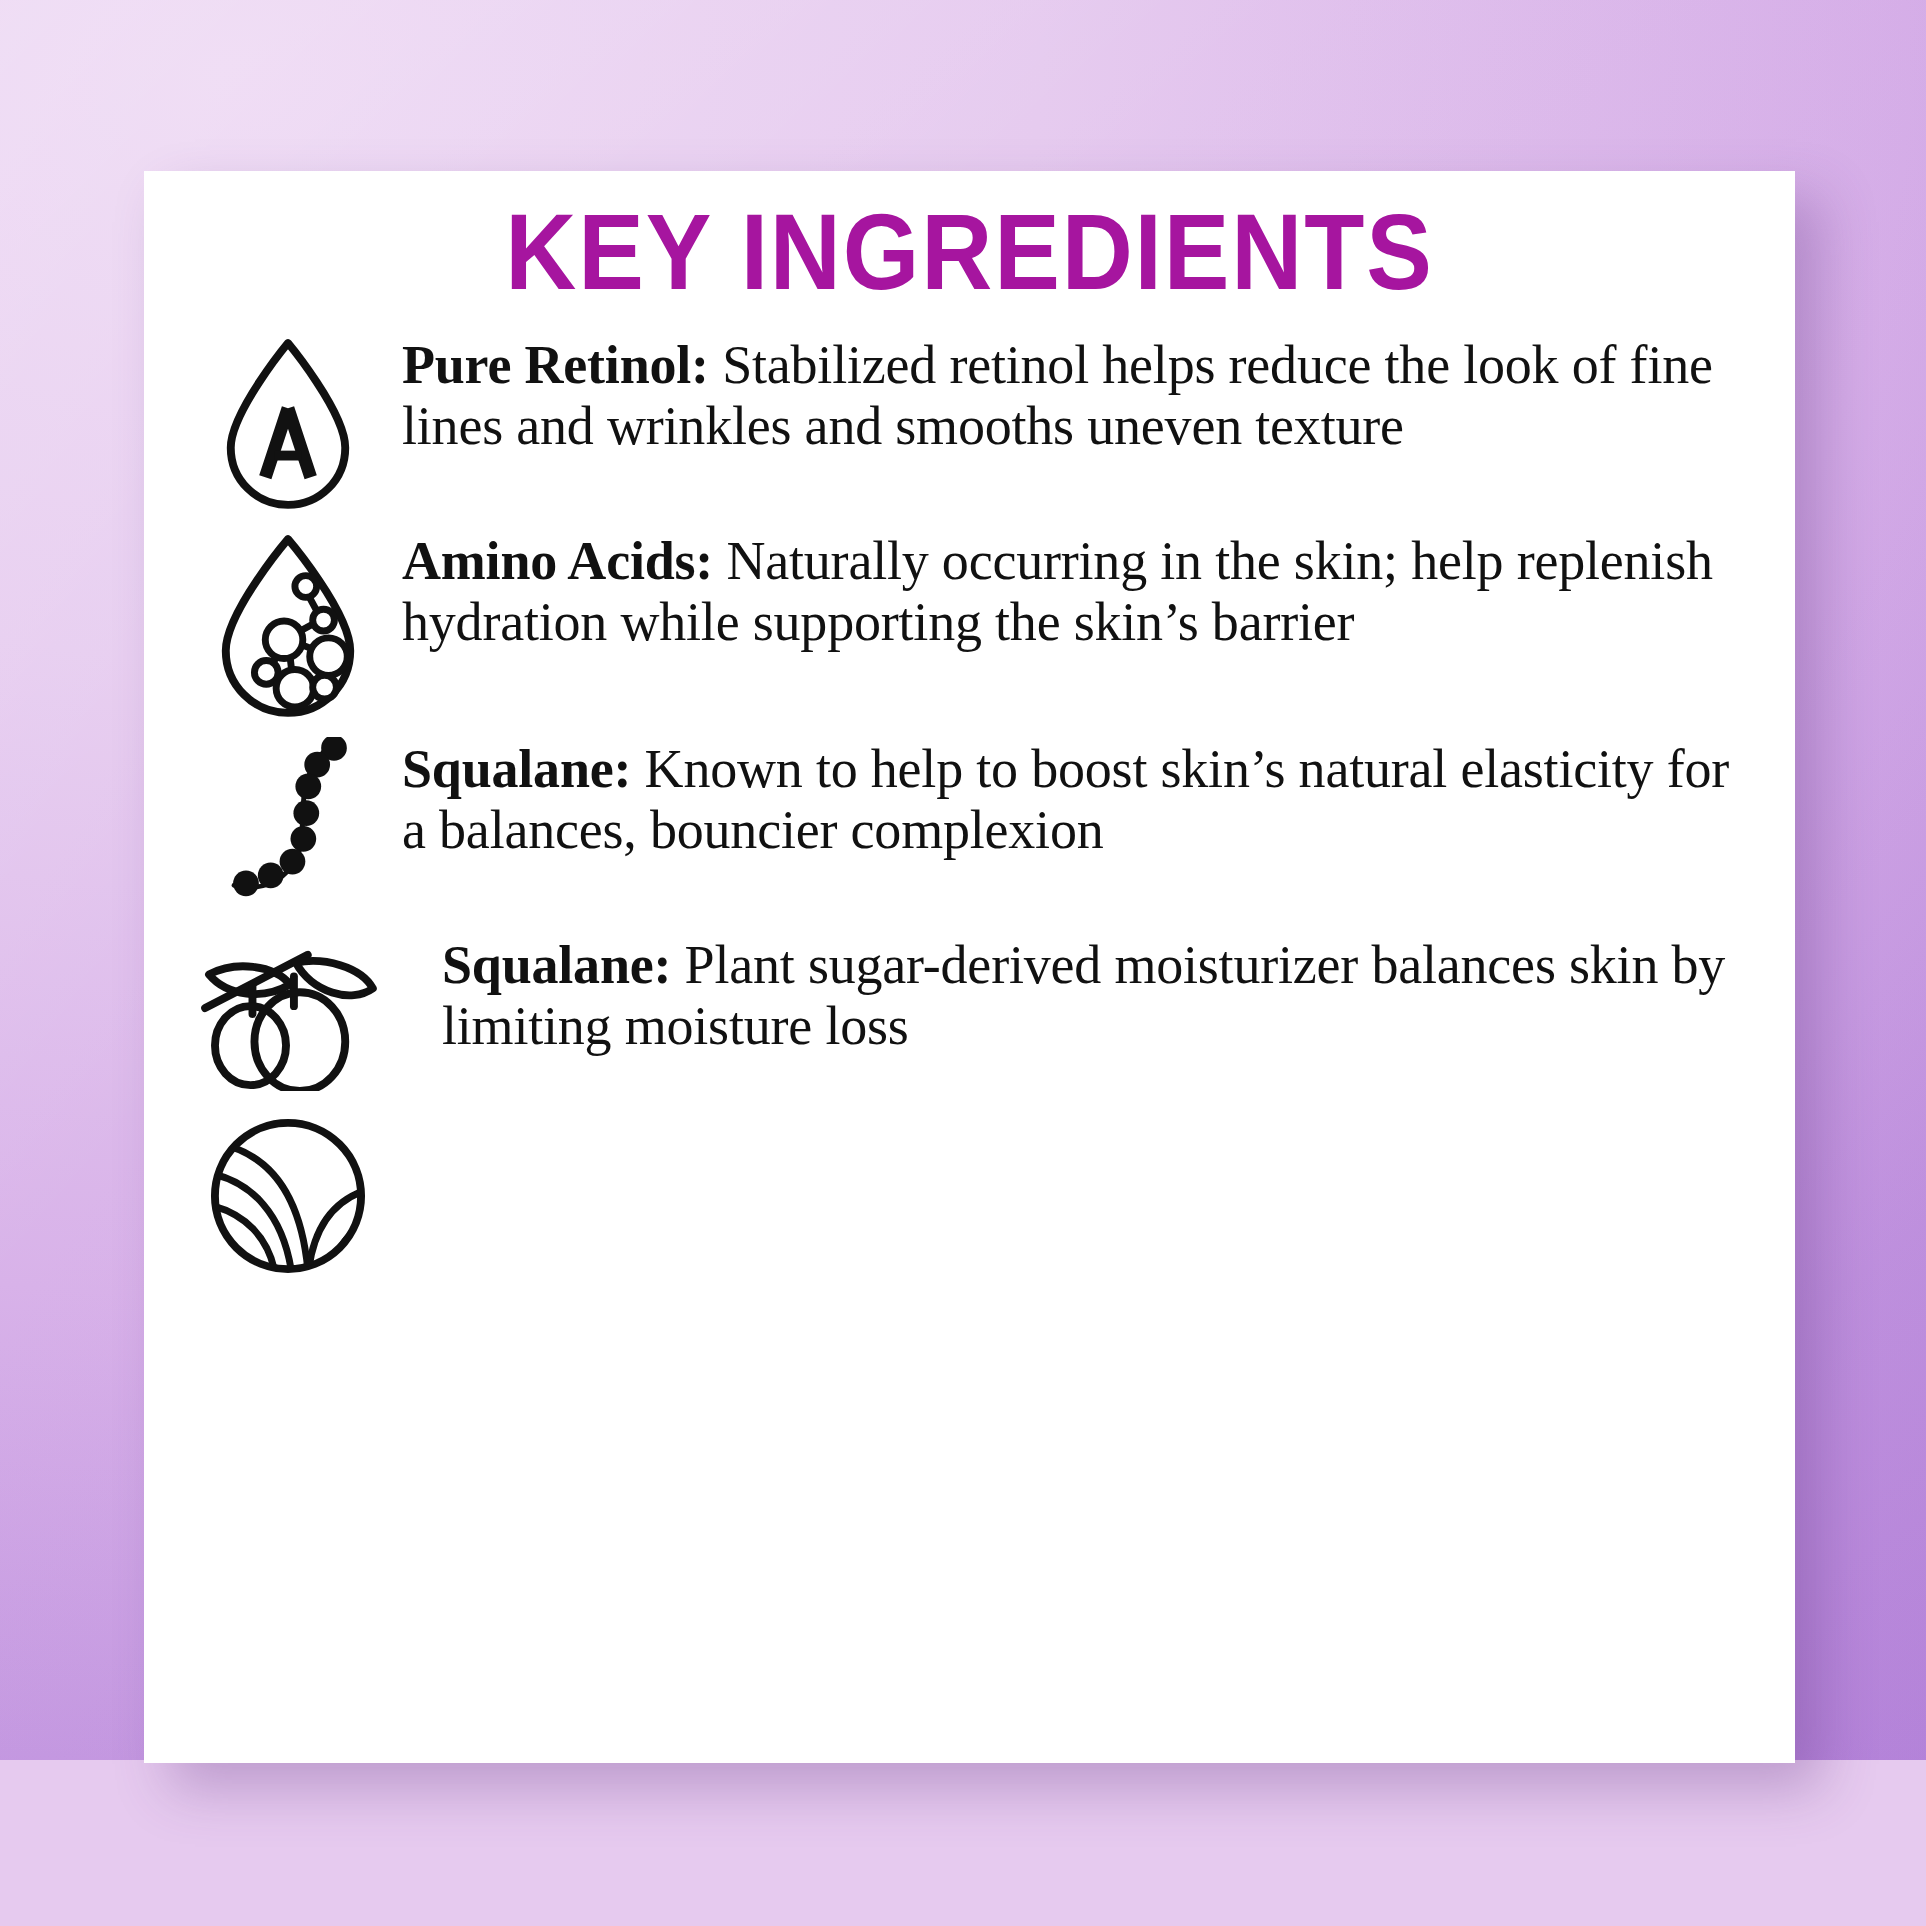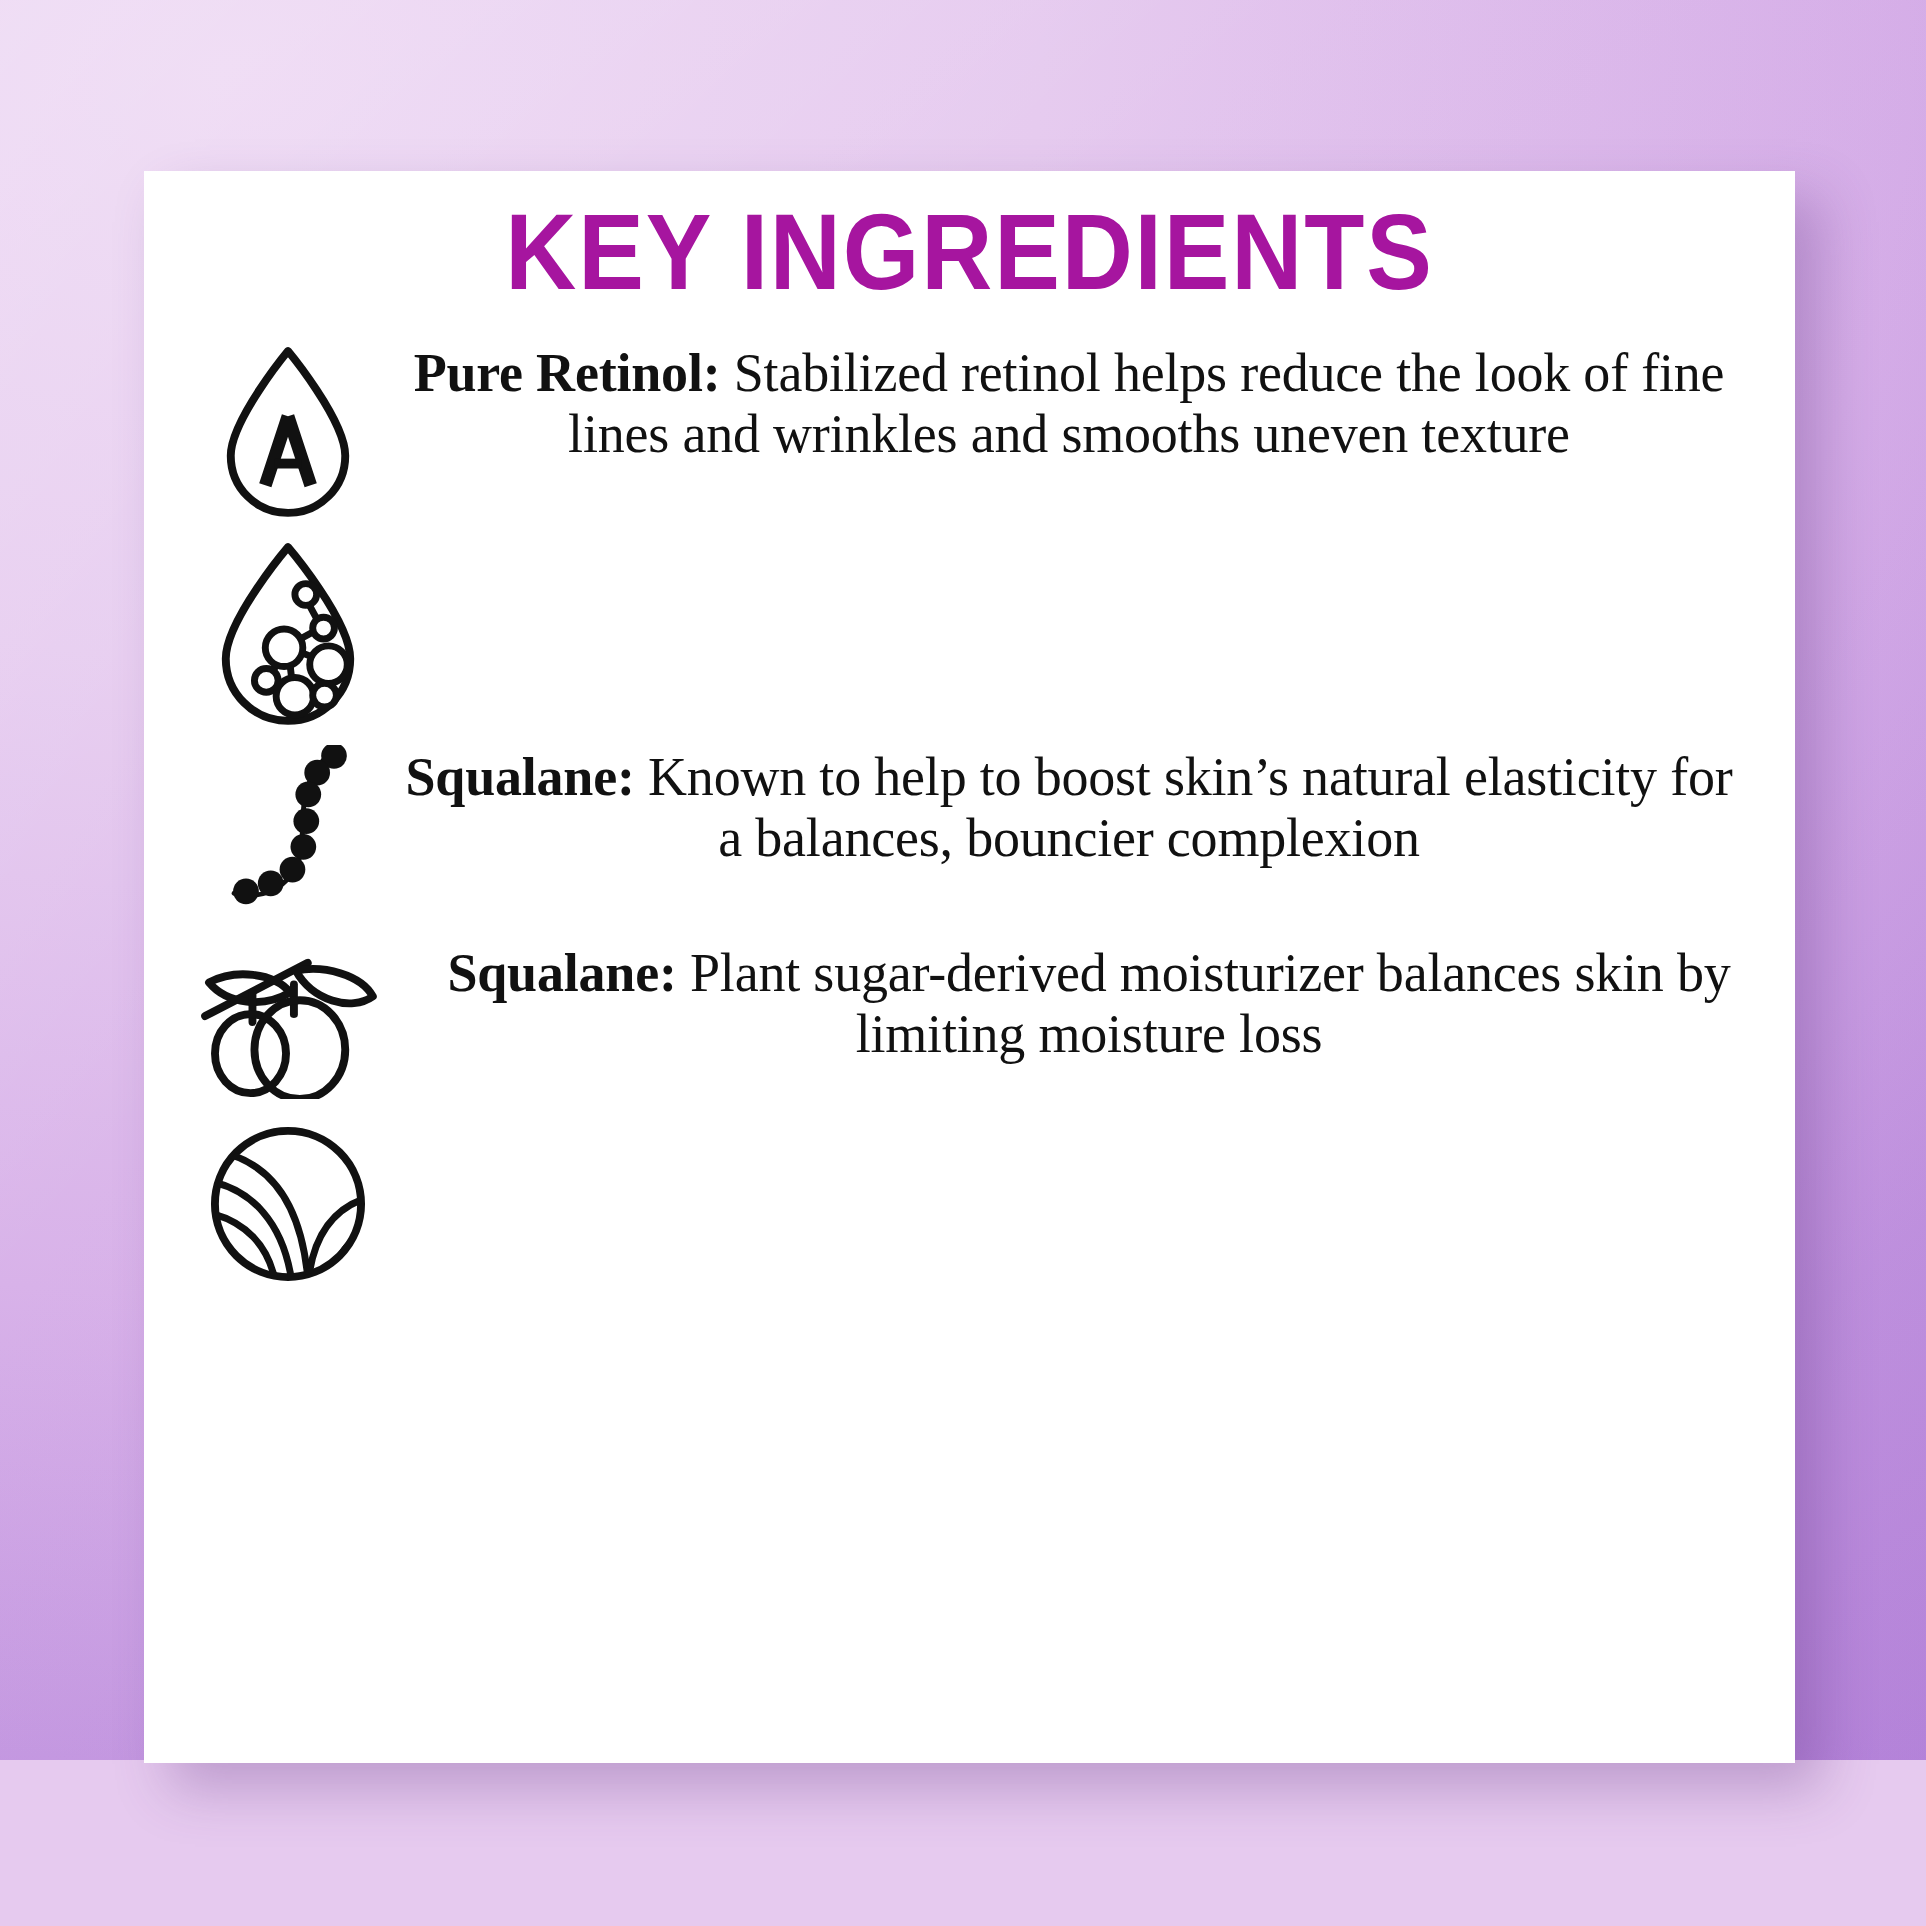--- a/index.html
+++ b/index.html
@@ -54,23 +54,22 @@
     letter-spacing: 2px;
     line-height: 1;
     transform: scaleX(0.92);
     transform-origin: center center;
     white-space: nowrap;
   }
 
   #rows {
     position: absolute;
     left: 0;
-    top: 170px;
+    top: 162px;
     width: 100%;
-    text-align: center;
   }
 
   .row {
     display: flex;
     align-items: flex-start;
     padding: 0 59px 0 30px;
   }
   .row + .row { margin-top: 18px; }
 
   .icon-cell {
@@ -156,20 +155,23 @@
                 <circle cx="99" cy="56" r="11"></circle>
                 <circle cx="117" cy="90" r="11"></circle>
                 <circle cx="77" cy="110" r="19"></circle>
                 <circle cx="122" cy="127" r="19"></circle>
                 <circle cx="59" cy="143" r="12"></circle>
                 <circle cx="88" cy="159" r="19"></circle>
                 <circle cx="118" cy="158" r="12"></circle>
               </g>
             </svg>
           </span>
+        </div>
+        <div class="text-cell">
+          <span class="ing-name">Amino Acids:</span><span class="ing-desc"> Naturally occurring in the skin; help replenish hydration while supporting the skin’s barrier</span>
         </div>
       </div>
 
       <div class="row row-peptides">
         <div class="icon-cell">
           <span>
             <svg width="149" height="178" viewBox="0 0 150 180" fill="none" xmlns="http://www.w3.org/2000/svg">
               <path d="M118 8 C118 8 104 18 96 38 C86 62 92 92 86 114 C80 136 62 150 40 152 C26 153 20 150 20 150" stroke="#111111" stroke-width="5" fill="none" stroke-linecap="round"></path>
               <g fill="#111111">
                 <circle cx="121" cy="11" r="13"></circle>

